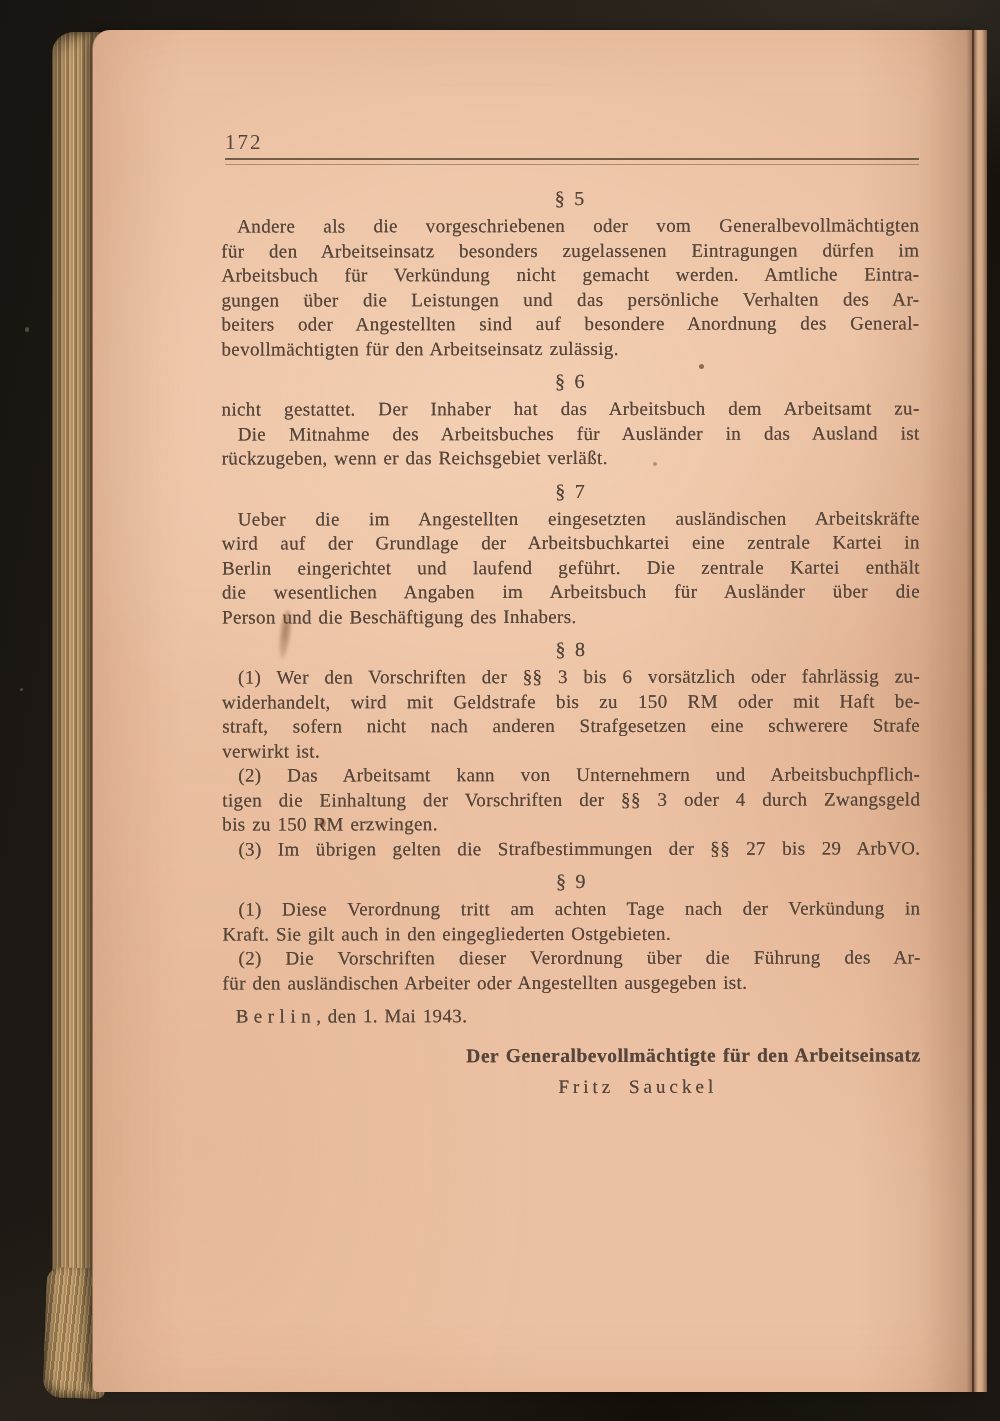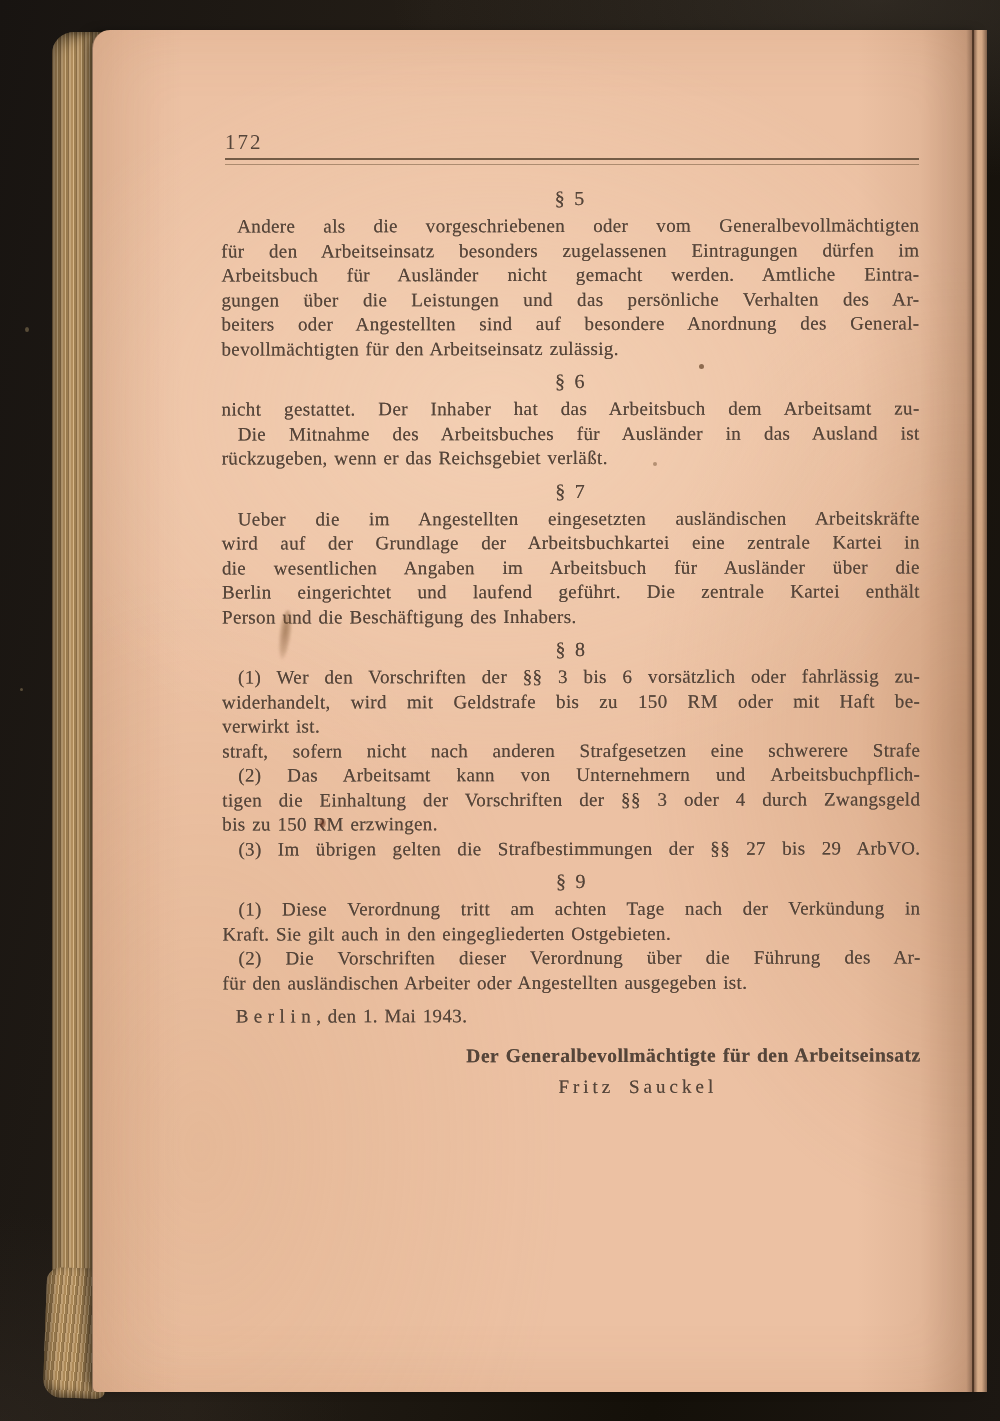--- a/index.html
+++ b/index.html
@@ -148,51 +148,51 @@
   <div class="page-number">172</div>
   <div class="header-rule"></div>
 
   <div class="text-block">
     <div>
         <section class="section">
           <div class="heading">§ 5</div>
           <div class="paragraph">
             <div class="line indent">Andere als die vorgeschriebenen oder vom Generalbevollmächtigten</div>
             <div class="line">für den Arbeitseinsatz besonders zugelassenen Eintragungen dürfen im</div>
-            <div class="line">Arbeitsbuch für Ausländer nicht gemacht werden. Amtliche Eintra-</div>
+            <div class="line">Arbeitsbuch für Verkündung nicht gemacht werden. Amtliche Eintra-</div>
             <div class="line">gungen über die Leistungen und das persönliche Verhalten des Ar-</div>
             <div class="line">beiters oder Angestellten sind auf besondere Anordnung des General-</div>
             <div class="line last">bevollmächtigten für den Arbeitseinsatz zulässig.</div>
           </div>
         </section>
         <section class="section">
           <div class="heading">§ 6</div>
           <div class="paragraph">
             <div class="line">nicht gestattet. Der Inhaber hat das Arbeitsbuch dem Arbeitsamt zu-</div>
             <div class="line indent">Die Mitnahme des Arbeitsbuches für Ausländer in das Ausland ist</div>
             <div class="line last">rückzugeben, wenn er das Reichsgebiet verläßt.</div>
           </div>
         </section>
         <section class="section">
           <div class="heading">§ 7</div>
           <div class="paragraph">
             <div class="line indent">Ueber die im Angestellten eingesetzten ausländischen Arbeitskräfte</div>
             <div class="line">wird auf der Grundlage der Arbeitsbuchkartei eine zentrale Kartei in</div>
+            <div class="line">Berlin eingerichtet und laufend geführt. Die zentrale Kartei enthält</div>
             <div class="line">die wesentlichen Angaben im Arbeitsbuch für Ausländer über die</div>
-            <div class="line">Berlin eingerichtet und laufend geführt. Die zentrale Kartei enthält</div>
             <div class="line last">Person und die Beschäftigung des Inhabers.</div>
           </div>
         </section>
         <section class="section">
           <div class="heading">§ 8</div>
           <div class="paragraph">
             <div class="line indent">(1) Wer den Vorschriften der §§ 3 bis 6 vorsätzlich oder fahrlässig zu-</div>
             <div class="line">widerhandelt, wird mit Geldstrafe bis zu 150 RM oder mit Haft be-</div>
+            <div class="line">straft, sofern nicht nach anderen Strafgesetzen eine schwerere Strafe</div>
             <div class="line last">verwirkt ist.</div>
-            <div class="line">straft, sofern nicht nach anderen Strafgesetzen eine schwerere Strafe</div>
           </div>
           <div class="paragraph">
             <div class="line indent">(2) Das Arbeitsamt kann von Unternehmern und Arbeitsbuchpflich-</div>
             <div class="line">tigen die Einhaltung der Vorschriften der §§ 3 oder 4 durch Zwangsgeld</div>
             <div class="line last">bis zu 150 RM erzwingen.</div>
           </div>
           <div class="paragraph">
             <div class="line indent">(3) Im übrigen gelten die Strafbestimmungen der §§ 27 bis 29 ArbVO.</div>
           </div>
         </section>

